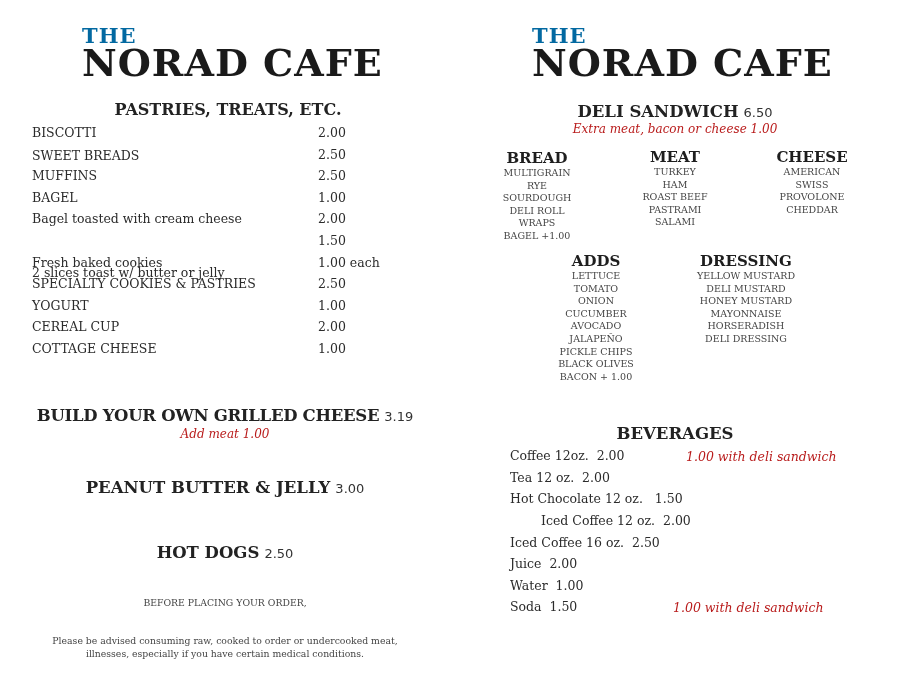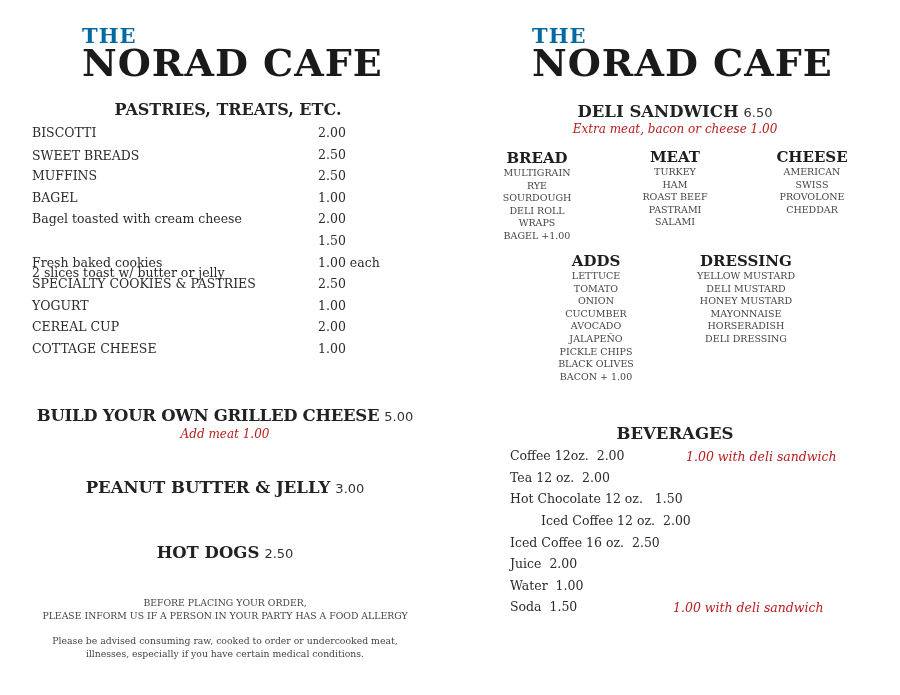--- a/index.html
+++ b/index.html
@@ -45,37 +45,36 @@
     <div class="abs item" style="left:32px; top:298px;">YOGURT</div>
     <div class="abs item" style="left:318px; top:298px;">1.00</div>
     <div class="abs item" style="left:32px; top:319px;">CEREAL CUP</div>
     <div class="abs item" style="left:318px; top:319px;">2.00</div>
     <div class="abs item" style="left:32px; top:341px;">COTTAGE CHEESE</div>
     <div class="abs item" style="left:318px; top:341px;">1.00</div>
   </div>
 
   <div class="abs" style="left:0; width:450px; text-align:center; top:406px;">
     <span class="sec-title" style="font-size:16.5px; letter-spacing:-0.3px;">BUILD YOUR OWN GRILLED CHEESE</span>
-    <span class="price-small">5.00</span>
+    <span class="price-small">3.19</span>
   </div>
   <div class="abs italic" style="left:0; width:450px; text-align:center; top:427px;">Add meat 1.00</div>
 
   <div class="abs" style="left:0; width:450px; text-align:center; top:478px;">
     <span class="sec-title" style="font-size:16.5px;">PEANUT BUTTER &amp; JELLY</span>
     <span class="price-small">3.00</span>
   </div>
 
   <div class="abs" style="left:0; width:450px; text-align:center; top:543px;">
     <span class="sec-title" style="font-size:16.5px;">HOT DOGS</span>
     <span class="price-small">2.50</span>
   </div>
 
   <div class="abs notice" style="left:0; width:450px; top:597px; font-size:9.3px;">
     <div>BEFORE PLACING YOUR ORDER,</div>
-    <div>PLEASE INFORM US IF A PERSON IN YOUR PARTY HAS A FOOD ALLERGY</div>
   </div>
   <div class="abs notice" style="left:0; width:450px; top:635px; font-size:9.3px;">
     <div>Please be advised consuming raw, cooked to order or undercooked meat,</div>
     <div>illnesses, especially if you have certain medical conditions.</div>
   </div>
 </div>
 
 <div>
   <div class="abs brand-the" style="left:532px; top:25px;">THE</div>
   <div class="abs brand-name" style="left:532px; top:44px;">NORAD CAFE</div>

